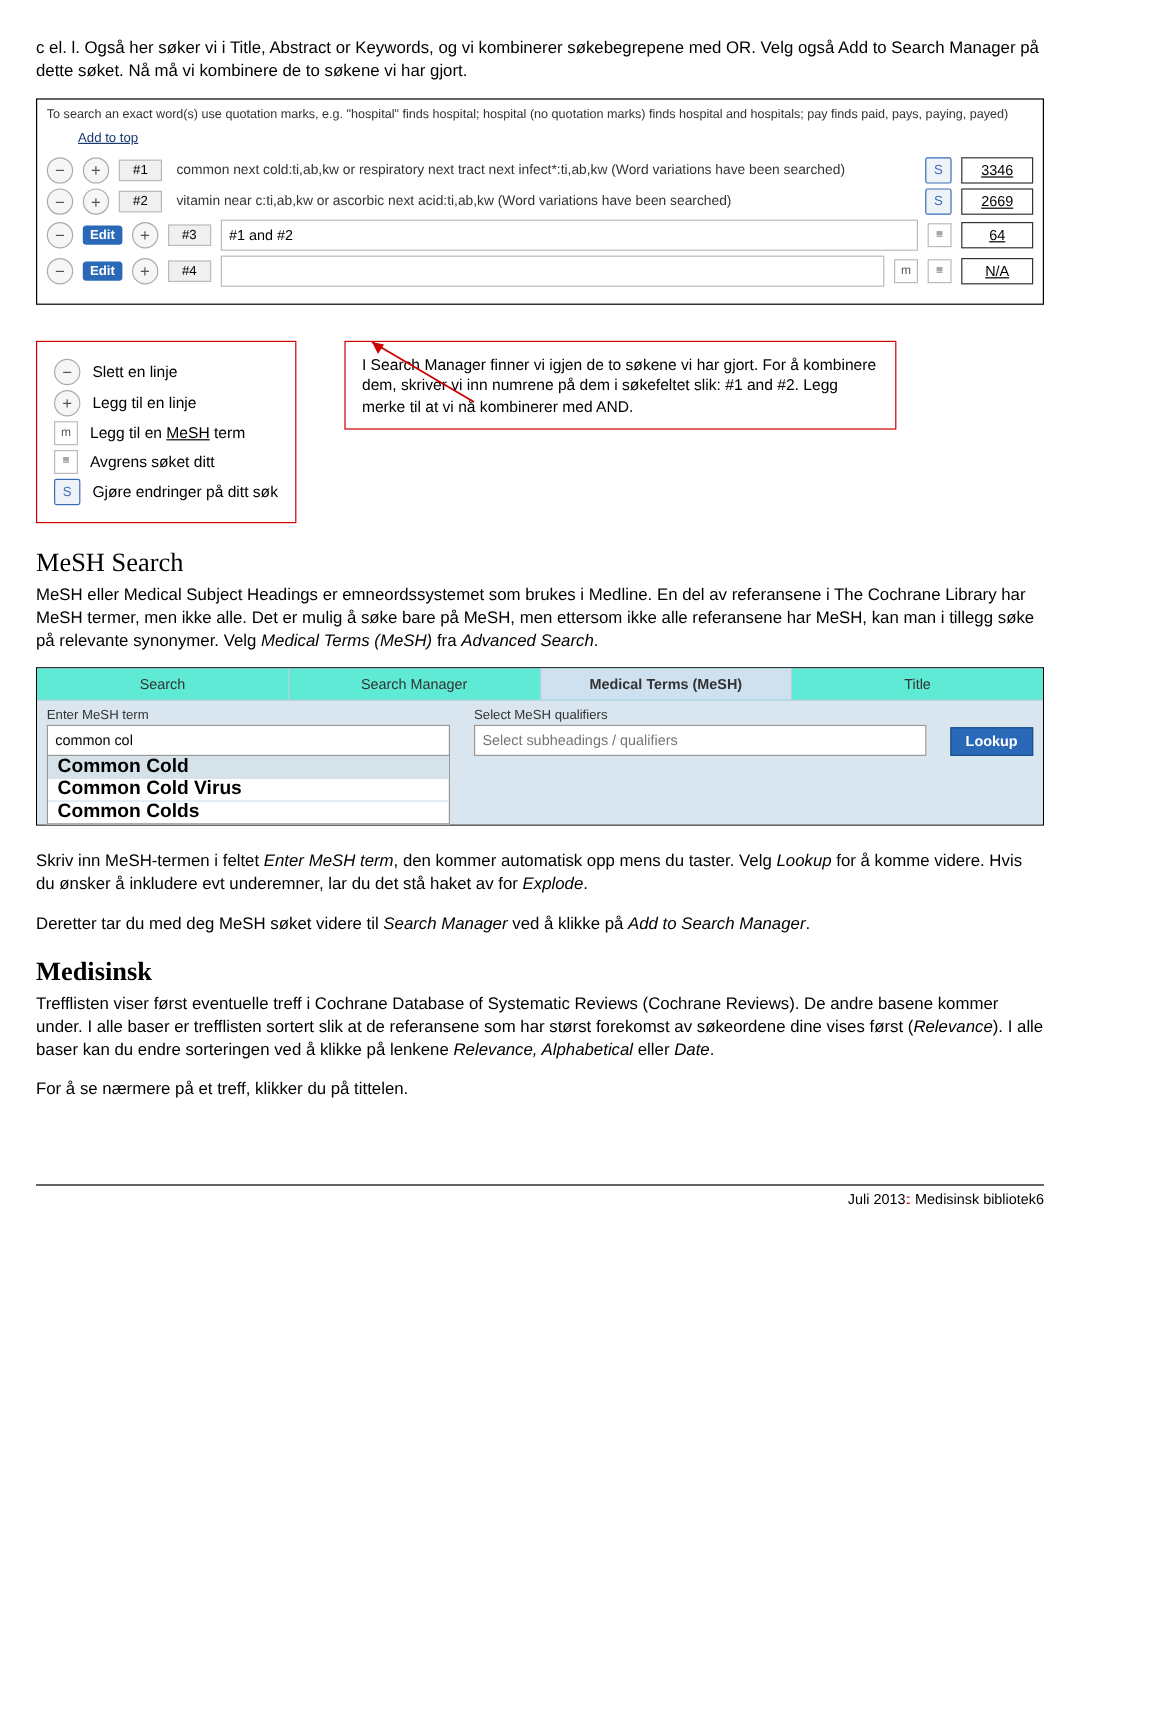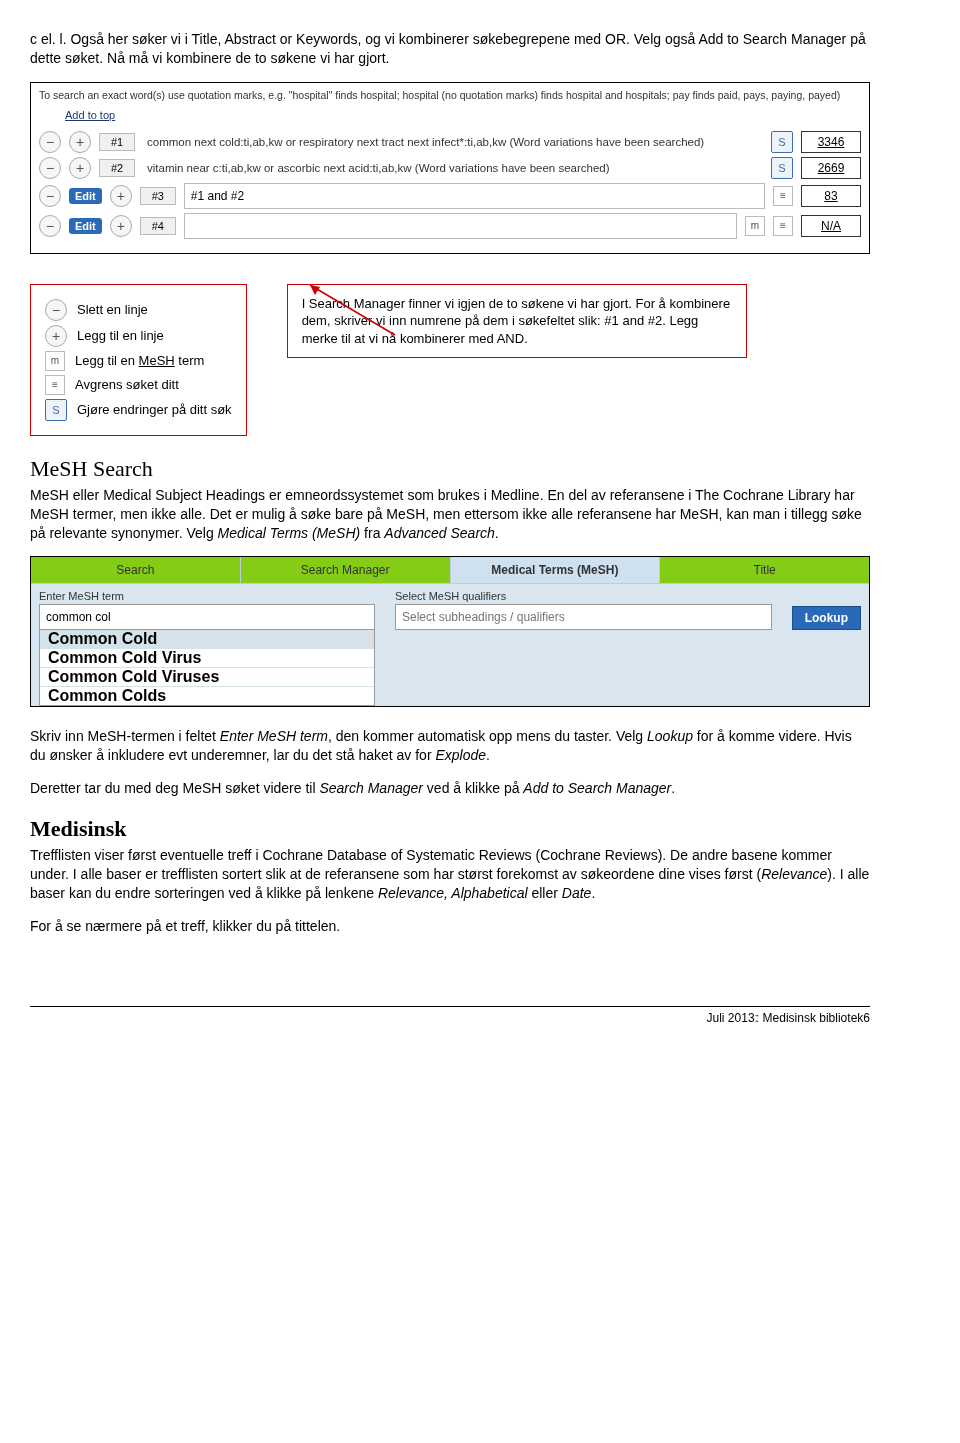--- a/index.html
+++ b/index.html
@@ -33,21 +33,21 @@
   
   .legend-wrap { display: flex; gap: 40px; margin: 30px 0 20px 0; align-items: flex-start; position: relative; }
   .legend-box { border: 1px solid #c00; padding: 10px 14px; background: #fff; }
   .legend-row { display: flex; align-items: center; gap: 10px; margin: 4px 0; font-size: 13px; }
   .callout-box { border: 1px solid #c00; padding: 10px 14px; font-size: 13px; line-height: 1.35; width: 430px; }
   .arrow { position: absolute; left: 270px; top: -4px; width: 100px; height: 60px; }
   .arrow svg { width: 100%; height: 100%; }
 
   
   .mesh-scr { border: 1px solid #000; margin: 8px 0 20px 0; }
-  .tabbar { display: flex; background: #84cc16; border-bottom: 1px solid #bcd; }
+  .tabbar { display: flex; background: #5eead4; border-bottom: 1px solid #bcd; }
   .tab { flex: 1; text-align: center; padding: 6px 0; font-size: 12px; color: #333; border-right: 1px solid #bcd; }
   .tab:last-child { border-right: none; }
   .tab.active { background: #cfe0ef; font-weight: bold; }
   .mesh-body { background: #d9e6ef; padding: 6px 8px 0 8px; }
   .mesh-row { display: flex; align-items: flex-end; gap: 20px; }
   .mesh-col { display: flex; flex-direction: column; }
   .mesh-label { font-size: 11px; color: #333; margin-bottom: 2px; }
   .txt-input { border: 1px solid #999; font-size: 12px; padding: 3px 6px; height: 18px; background: #fff; }
   .grey-placeholder { color: #b91c1c; }
   .lookup-btn { background: #2a69b7; color: #fff; font-size: 12px; font-weight: bold; padding: 4px 12px; border: 1px solid #1e4e87; }
@@ -90,21 +90,21 @@
     <span class="count-box">2669</span>
   </div>
 
   <div class="row">
     <span class="icon-btn">−</span>
     <span class="edit-badge">Edit</span>
     <span class="icon-btn">+</span>
     <span class="num-badge">#3</span>
     <input class="query-input" value="#1 and #2" style="">
     <span class="mi-box">≡</span>
-    <span class="count-box">83</span>
+    <span class="count-box">64</span>
   </div>
 
   <div class="row">
     <span class="icon-btn">−</span>
     <span class="edit-badge">Edit</span>
     <span class="icon-btn">+</span>
     <span class="num-badge">#4</span>
     <input class="query-input" style="">
     <span class="mi-box">m</span>
     <span class="mi-box">≡</span>
@@ -164,21 +164,20 @@
       </div>
       <div class="mesh-col" style="flex:1;">
         <span class="mesh-label">Select MeSH qualifiers</span>
         <input class="txt-input grey-placeholder" placeholder="Select subheadings / qualifiers" style="">
       </div>
       <span class="lookup-btn">Lookup</span>
     </div>
     <div class="sugg-list">
       <div class="sugg-item sel">Common Cold</div>
       <div class="sugg-item">Common Cold Virus</div>
-      <div class="sugg-item">Common Cold Viruses</div>
       <div class="sugg-item">Common Colds</div>
     </div>
   </div>
 </div>
 
 <p>
   Skriv inn MeSH-termen i feltet <span class="italic">Enter MeSH term</span>, den kommer automatisk opp mens du taster. Velg <span class="italic">Lookup</span> for å komme videre. Hvis du ønsker å inkludere evt underemner, lar du det stå haket av for <span class="italic">Explode</span>.
 </p>
 <p>
   Deretter tar du med deg MeSH søket videre til <span class="italic">Search Manager</span> ved å klikke på <span class="italic">Add to Search Manager</span>.

